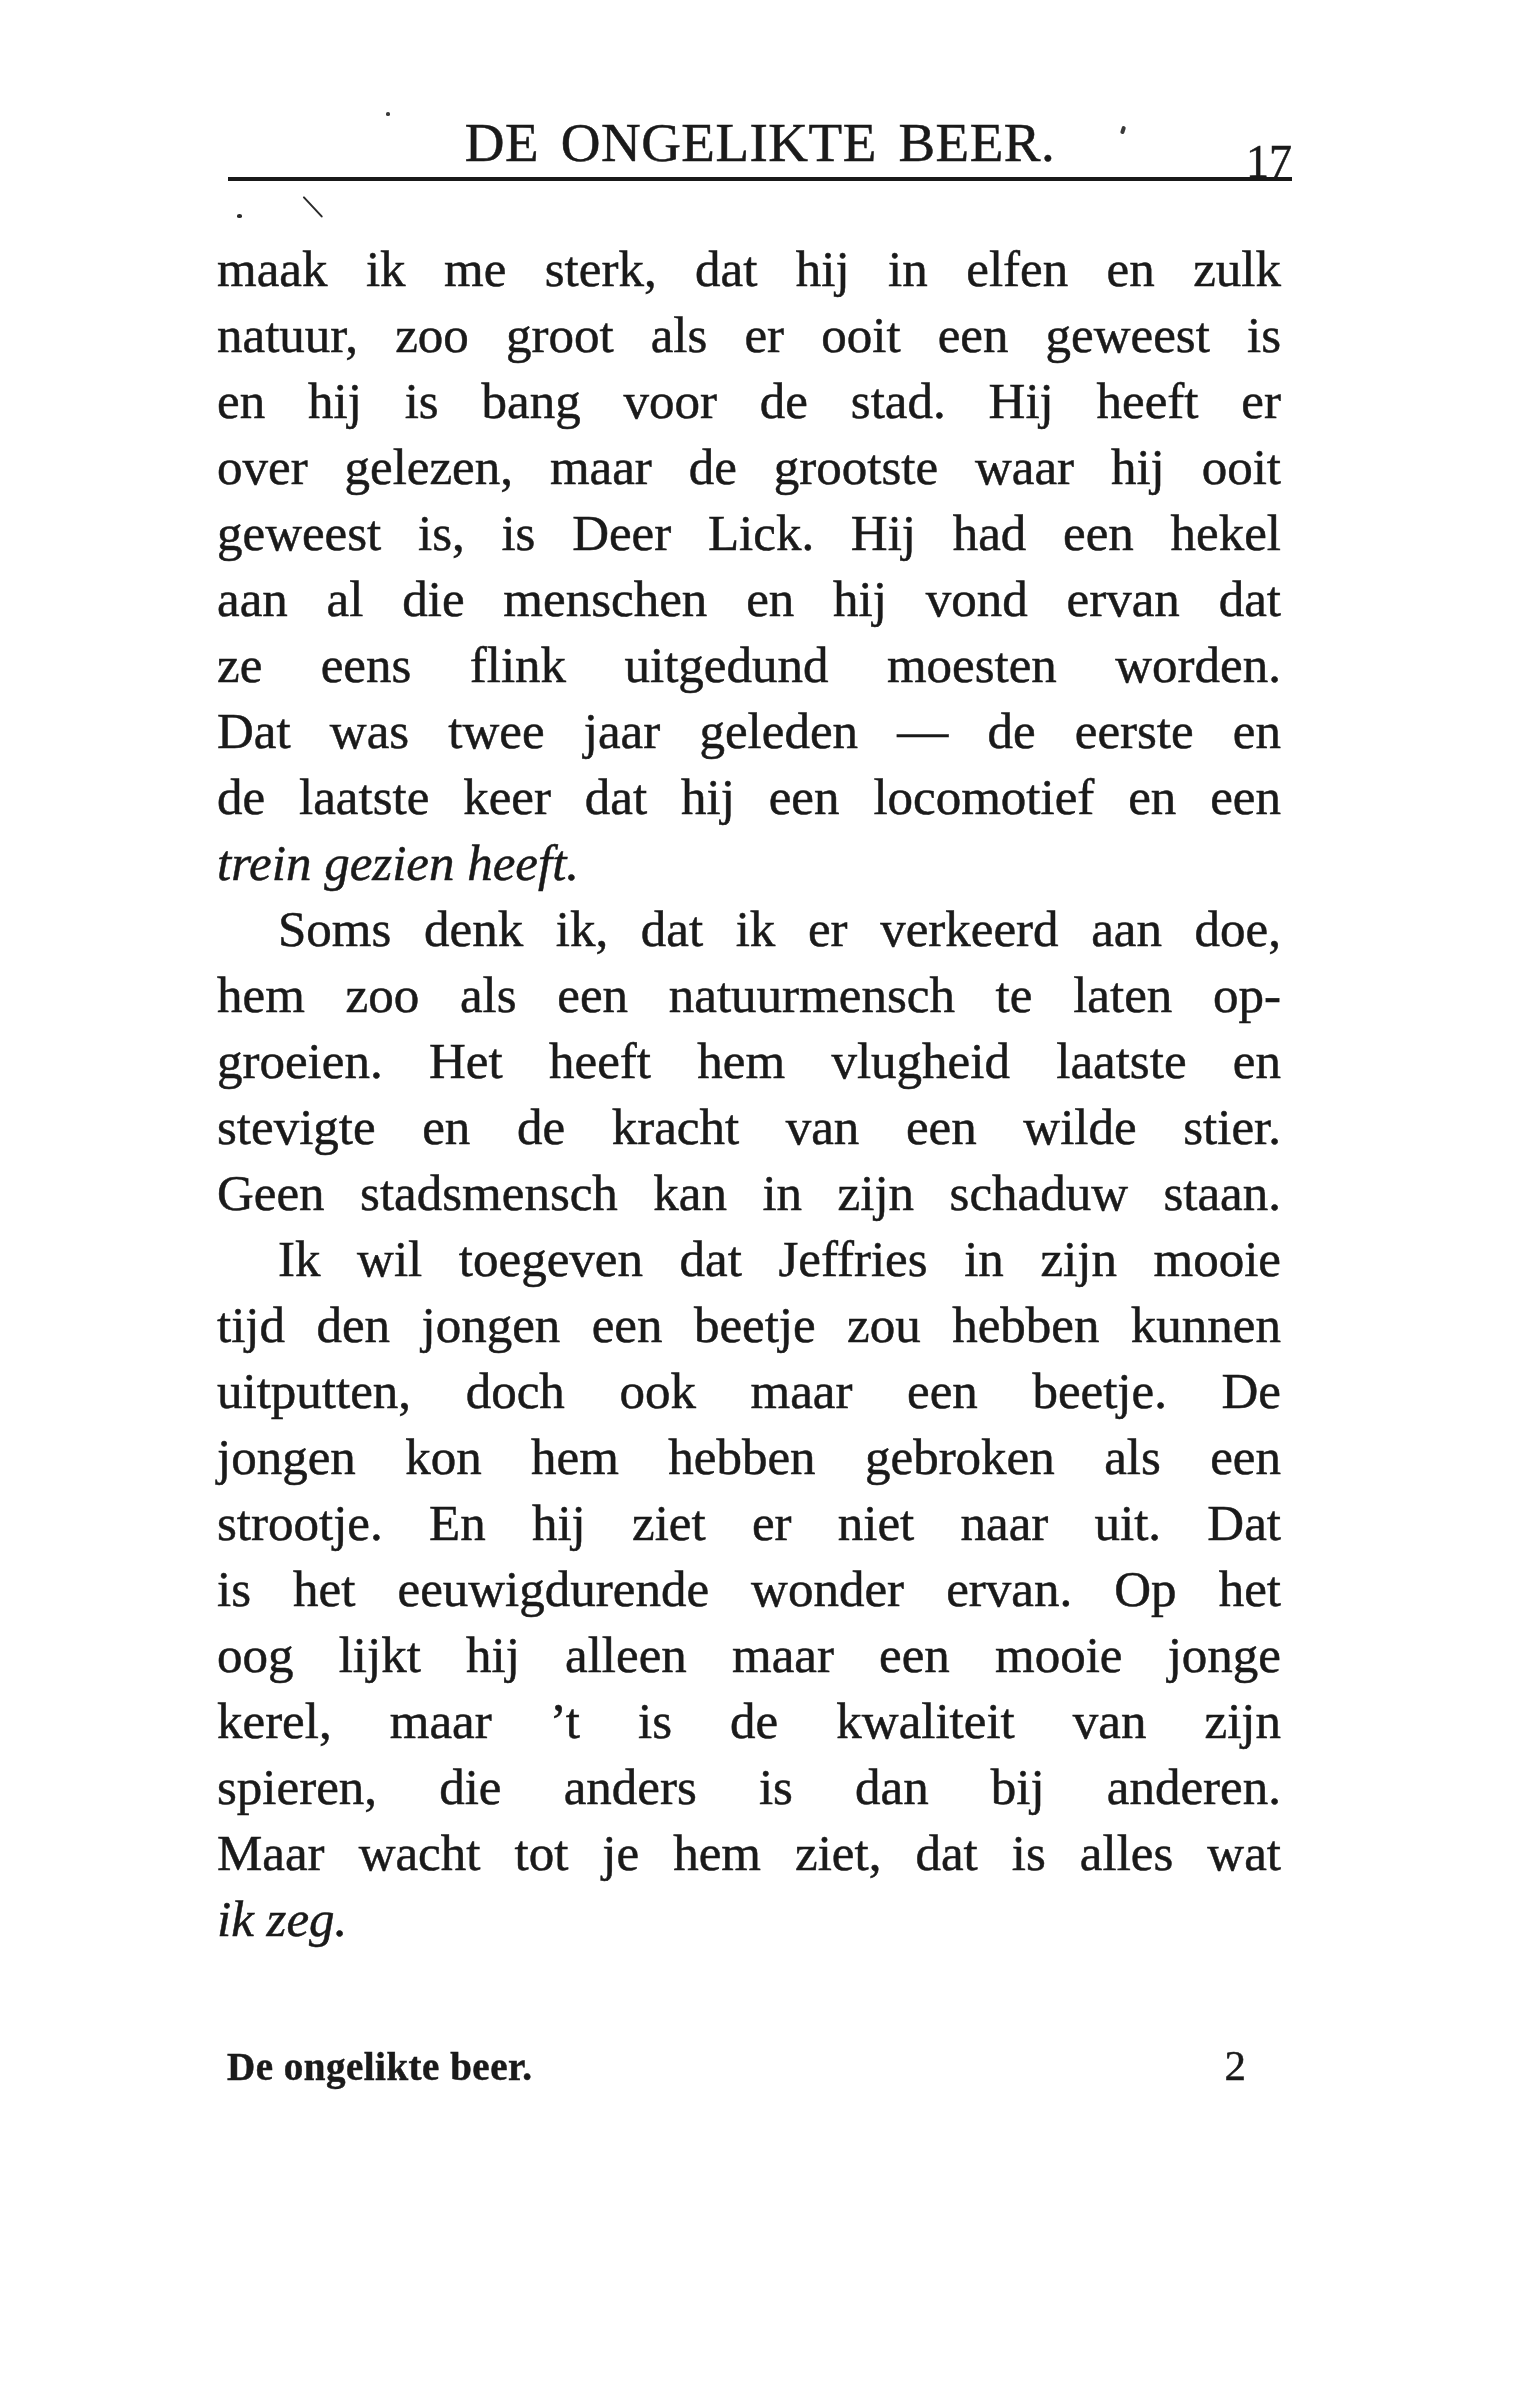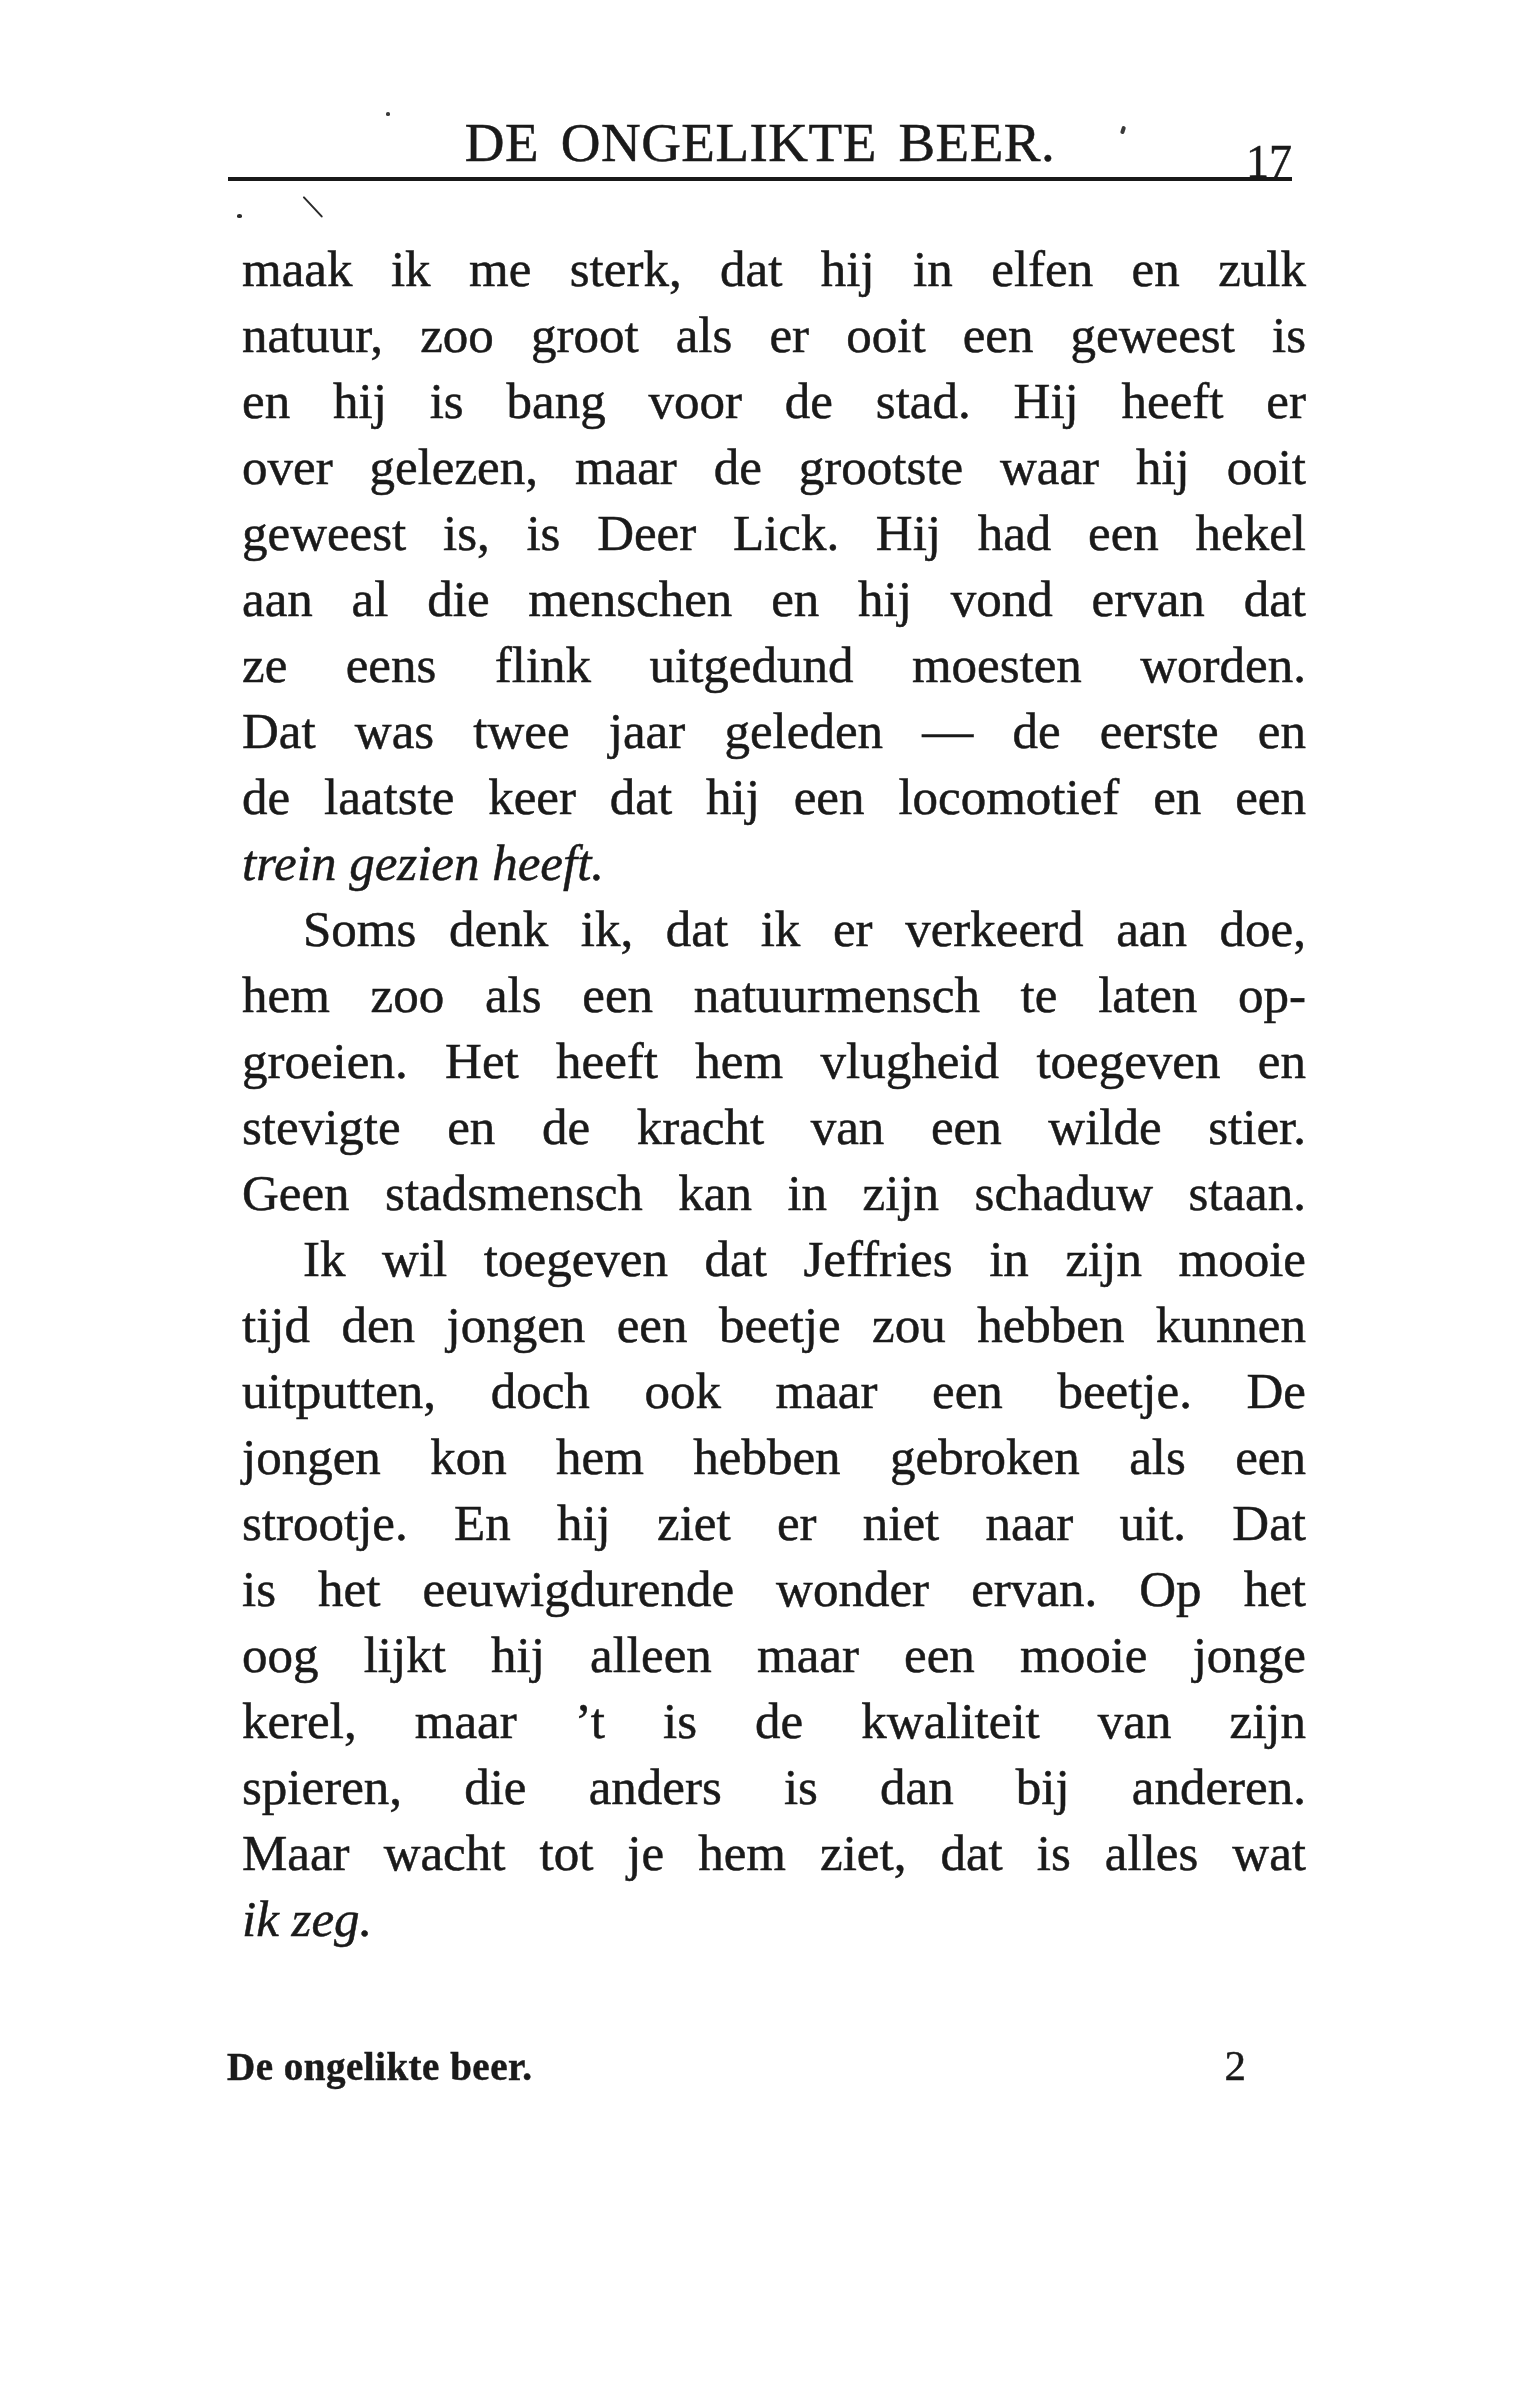--- a/index.html
+++ b/index.html
@@ -47,21 +47,21 @@
     left: 228px;
     width: 1064px;
     height: 3.7px;
     background: #191919;
   }
 
   
   .body-text {
     position: absolute;
     top: 236px;
-    left: 242px;
+    left: 217px;
     width: 1064px;
     font-size: 51px;
     line-height: 66px;
   }
   .line {
     text-align: justify;
     text-align-last: justify;
   }
   .line.indent {
     padding-left: 61px;
@@ -157,21 +157,21 @@
         <div class="line">geweest is, is Deer Lick. Hij had een hekel</div>
         <div class="line">aan al die menschen en hij vond ervan dat</div>
         <div class="line">ze eens flink uitgedund moesten worden.</div>
         <div class="line">Dat was twee jaar geleden — de eerste en</div>
         <div class="line">de laatste keer dat hij een locomotief en een</div>
         <div class="line short">trein gezien heeft.</div>
       </div>
       <div class="paragraph">
         <div class="line indent">Soms denk ik, dat ik er verkeerd aan doe,</div>
         <div class="line">hem zoo als een natuurmensch te laten op-</div>
-        <div class="line">groeien. Het heeft hem vlugheid toegeven en</div>
+        <div class="line">groeien. Het heeft hem vlugheid laatste en</div>
         <div class="line">stevigte en de kracht van een wilde stier.</div>
         <div class="line">Geen stadsmensch kan in zijn schaduw staan.</div>
       </div>
       <div class="paragraph">
         <div class="line indent">Ik wil toegeven dat Jeffries in zijn mooie</div>
         <div class="line">tijd den jongen een beetje zou hebben kunnen</div>
         <div class="line">uitputten, doch ook maar een beetje. De</div>
         <div class="line">jongen kon hem hebben gebroken als een</div>
         <div class="line">strootje. En hij ziet er niet naar uit. Dat</div>
         <div class="line">is het eeuwigdurende wonder ervan. Op het</div>

